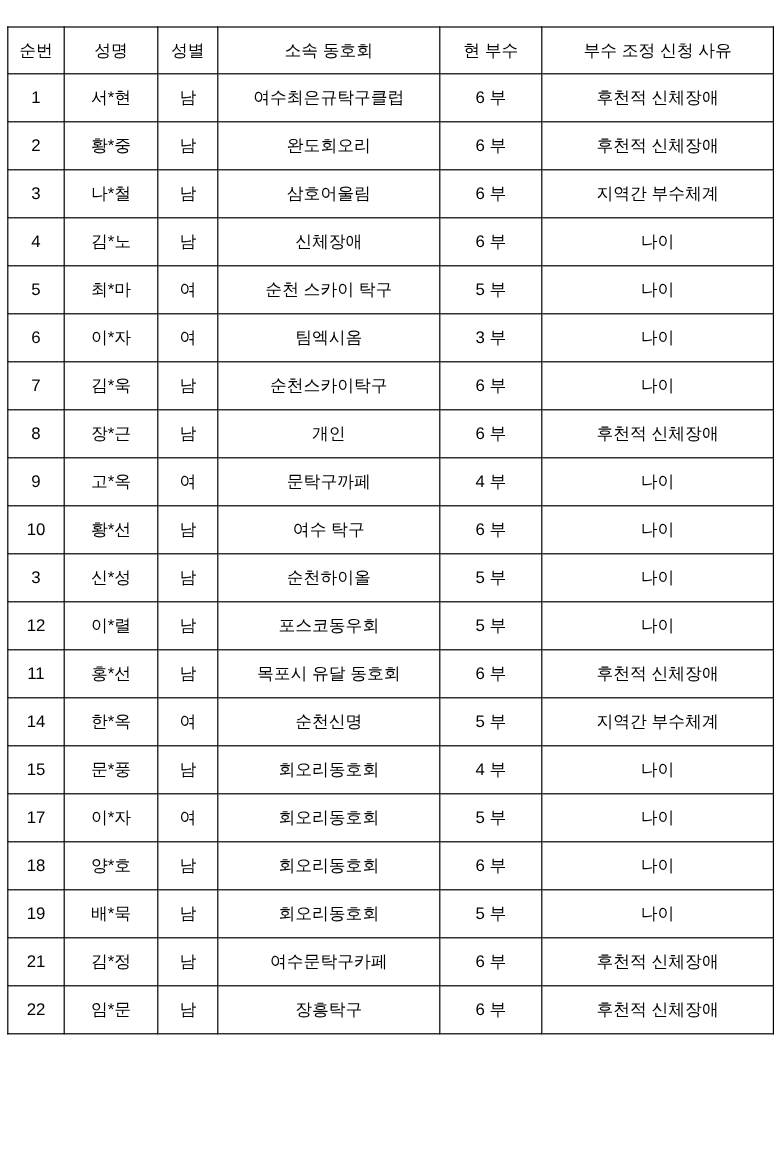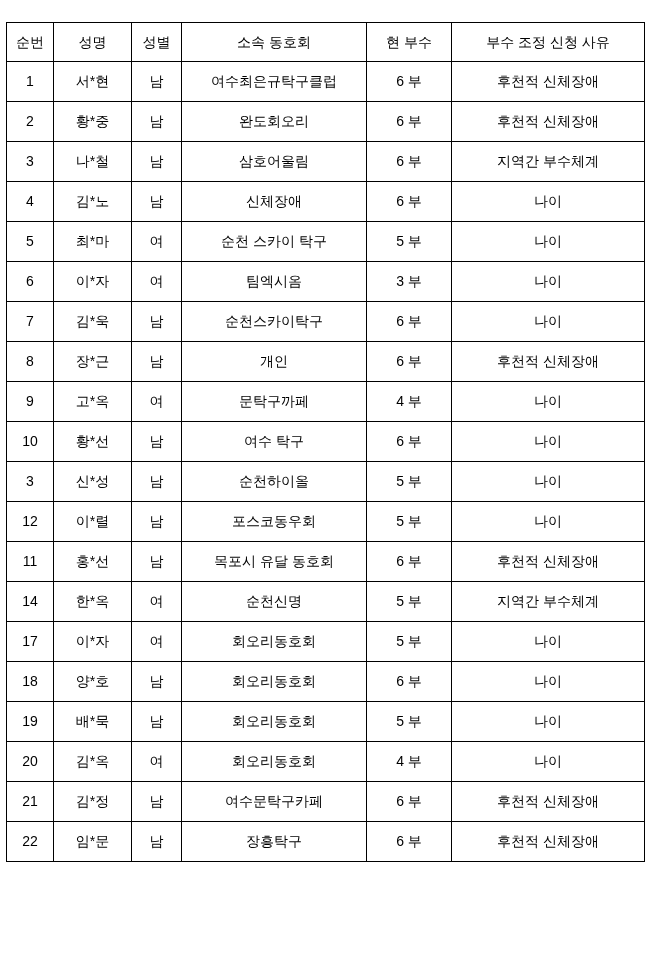--- a/index.html
+++ b/index.html
@@ -182,20 +182,28 @@
         </tr>
         <tr>
           <td>14</td>
           <td>한*옥</td>
           <td>여</td>
           <td>순천신명</td>
           <td>5 부</td>
           <td>지역간 부수체계</td>
         </tr>
         <tr>
+          <td>15</td>
+          <td>문*풍</td>
+          <td>남</td>
+          <td>회오리동호회</td>
+          <td>4 부</td>
+          <td>나이</td>
+        </tr>
+        <tr>
           <td>17</td>
           <td>이*자</td>
           <td>여</td>
           <td>회오리동호회</td>
           <td>5 부</td>
           <td>나이</td>
         </tr>
         <tr>
           <td>18</td>
           <td>양*호</td>
@@ -203,28 +211,20 @@
           <td>회오리동호회</td>
           <td>6 부</td>
           <td>나이</td>
         </tr>
         <tr>
           <td>19</td>
           <td>배*묵</td>
           <td>남</td>
           <td>회오리동호회</td>
           <td>5 부</td>
-          <td>나이</td>
-        </tr>
-        <tr>
-          <td>20</td>
-          <td>김*옥</td>
-          <td>여</td>
-          <td>회오리동호회</td>
-          <td>4 부</td>
           <td>나이</td>
         </tr>
         <tr>
           <td>21</td>
           <td>김*정</td>
           <td>남</td>
           <td>여수문탁구카페</td>
           <td>6 부</td>
           <td>후천적 신체장애</td>
         </tr>

